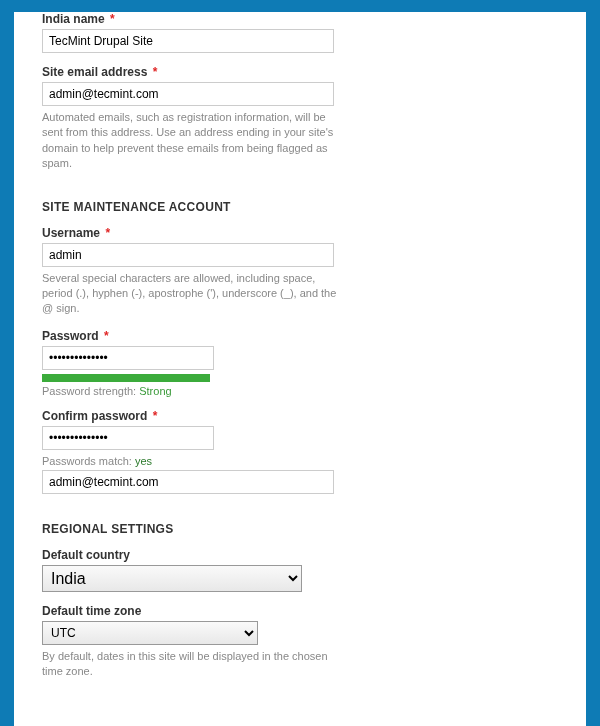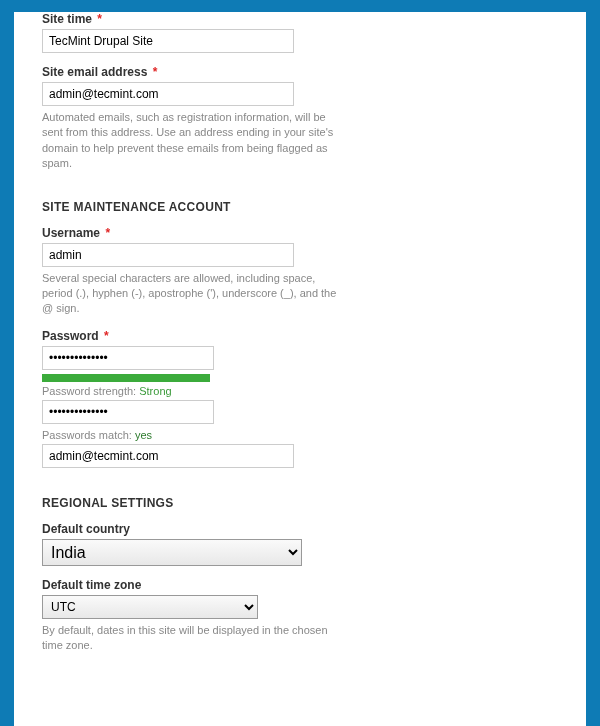--- a/index.html
+++ b/index.html
@@ -2,41 +2,41 @@
 <html><head>
 <meta charset="utf-8">
 <style>
 * { box-sizing: border-box; margin: 0; padding: 0; }
 body { background: #0e7bb5; font-family: "Helvetica Neue", Helvetica, Arial, sans-serif; font-size: 12px; color: #333; }
 .page-outer { width: 600px; margin: 0 auto; background: #0e7bb5; padding: 0 14px; }
 .page-inner { background: #fff; padding: 0 24px 24px 24px; min-height: 726px; }
 .form-wrap { margin-left: 4px; }
 .field-label { font-weight: bold; font-size: 12px; color: #333; margin-top: 12px; display: block; }
 .required-marker { color: #e02626; margin-left: 2px; }
-.text-input { width: 252px; padding: 4px 6px; border: 1px solid #ccc; font-size: 12px; margin-top: 3px; background: #fff; }
+.text-input { width: 292px; padding: 4px 6px; border: 1px solid #ccc; font-size: 12px; margin-top: 3px; background: #fff; }
 .text-input-sm { width: 172px; padding: 4px 6px; border: 1px solid #ccc; font-size: 12px; margin-top: 3px; background: #fff; }
 .select-input { width: 260px; padding: 3px 4px; border: 1px solid #999; font-size: 16px; margin-top: 3px; background: linear-gradient(#fafafa,#e8e8e8); }
 .select-input-sm { width: 216px; padding: 3px 4px; border: 1px solid #999; font-size: 12px; margin-top: 3px; background: linear-gradient(#fafafa,#e8e8e8); }
 .description { color: #888; font-size: 11px; line-height: 1.4; margin-top: 4px; max-width: 300px; }
 .section-heading { font-weight: bold; font-size: 12px; color: #333; margin-top: 28px; letter-spacing: 0.3px; }
 .strength-bar { height: 8px; background: #3bab3b; width: 168px; margin-top: 4px; }
 .strength-text { color: #888; font-size: 11px; margin-top: 3px; }
 .strength-text .strong { color: #3a9a3a; }
 .match-text { color: #888; font-size: 11px; margin-top: 5px; }
 .match-text .yes { color: #2c7a2c; }
 </style>
 </head>
 <body>
 
 <div class="page-outer">
   <div class="page-inner">
     <div class="form-wrap">
 
       <label class="field-label">
-        <span>Site time</span>
+        <span>India name</span>
         <span class="required-marker">*</span>
       </label>
       <input type="text" class="text-input" value="TecMint Drupal Site" style="">
 
       <label class="field-label">
         <span>Site email address</span>
         <span class="required-marker">*</span>
       </label>
       <input type="text" class="text-input" value="admin@tecmint.com" style="">
       <div class="description">Automated emails, such as registration information, will be sent from this address. Use an address ending in your site's domain to help prevent these emails from being flagged as spam.</div>
@@ -54,20 +54,24 @@
         <span>Password</span>
         <span class="required-marker">*</span>
       </label>
       <input type="password" class="text-input-sm" value="••••••••••••••" style="">
       <div class="strength-bar"></div>
       <div class="strength-text">
         <span>Password strength:</span>
         <span class="strong">Strong</span>
       </div>
 
+      <label class="field-label">
+        <span>Confirm password</span>
+        <span class="required-marker">*</span>
+      </label>
       <input type="password" class="text-input-sm" value="••••••••••••••" style="">
       <div class="match-text">
         <span>Passwords match:</span>
         <span class="yes">yes</span>
       </div>
 
       <input type="text" class="text-input" value="admin@tecmint.com" style="">
 
       <div class="section-heading">REGIONAL SETTINGS</div>
 

